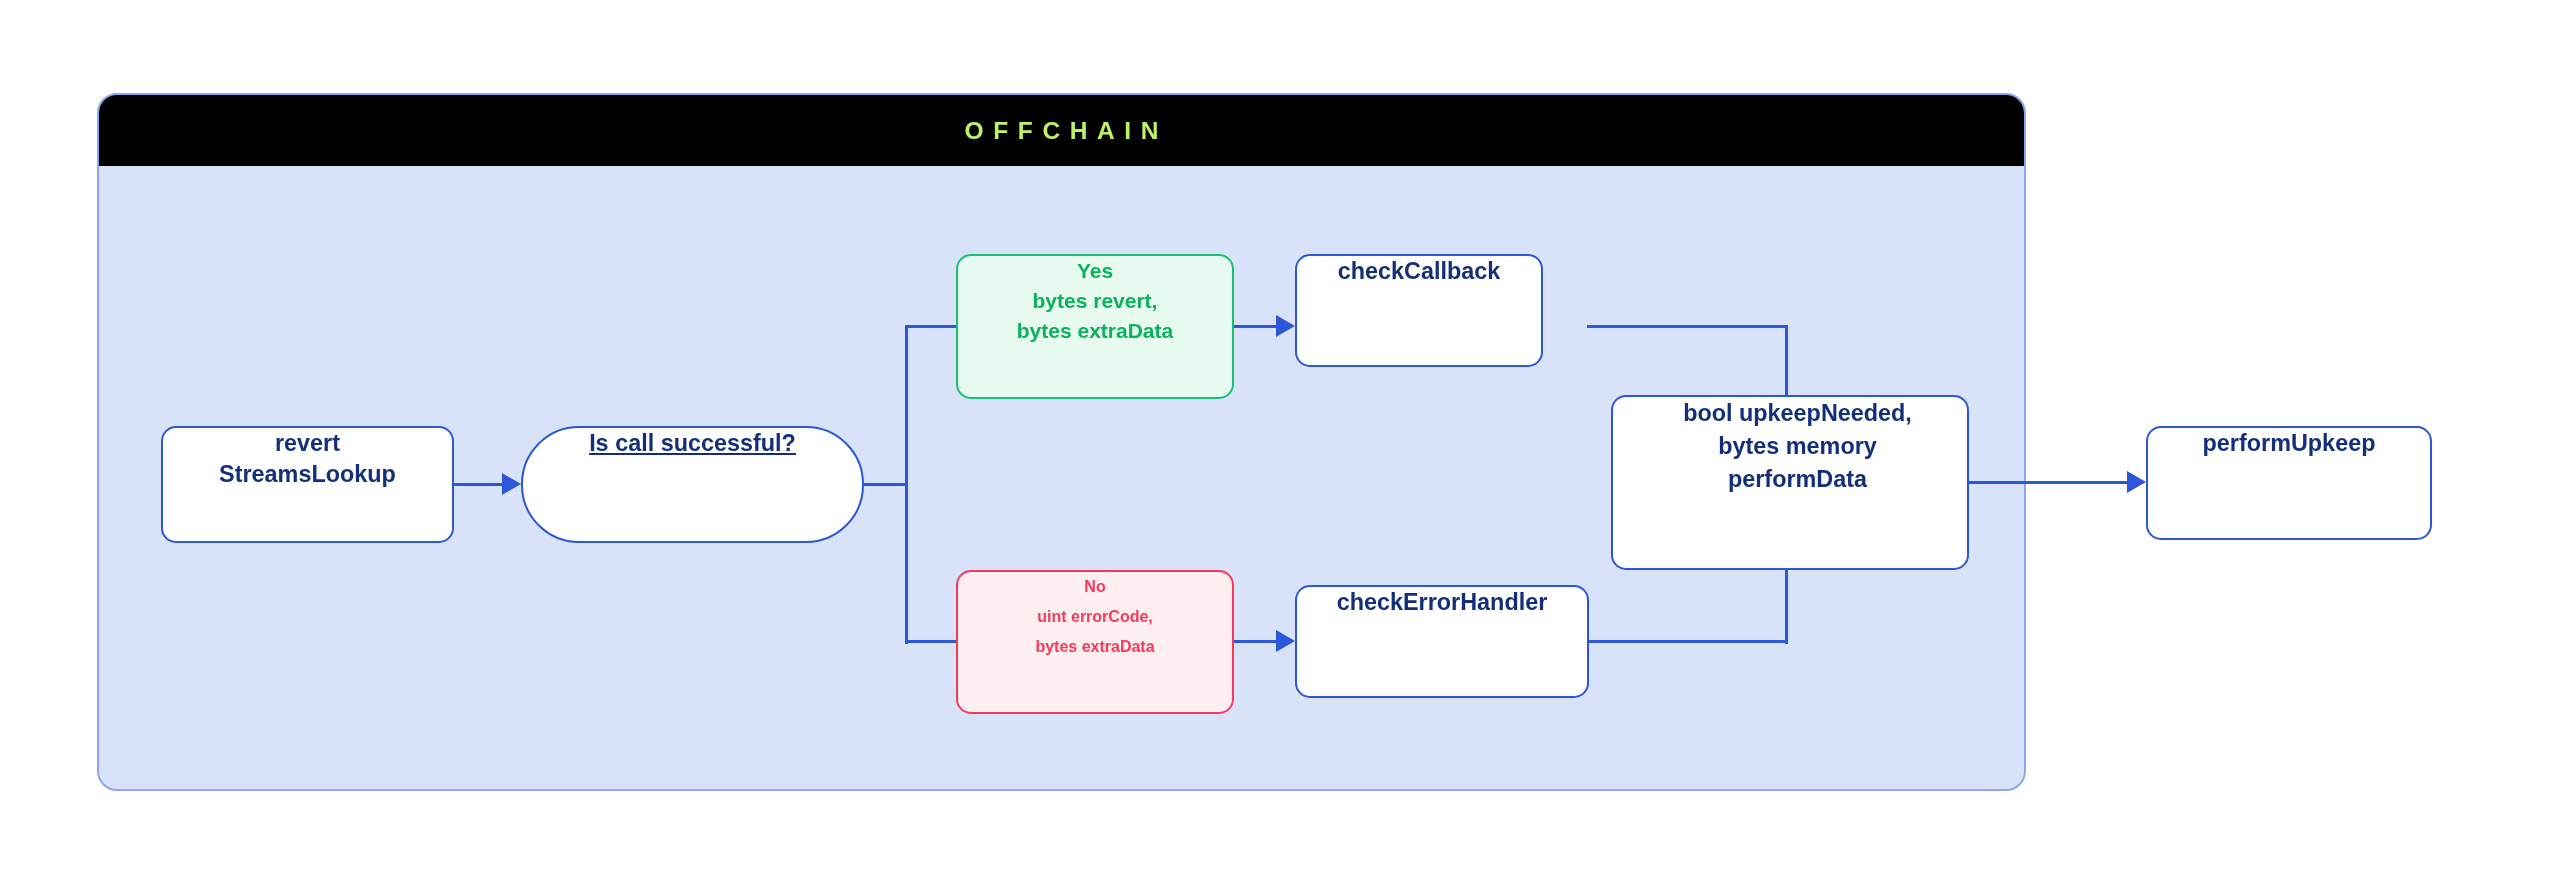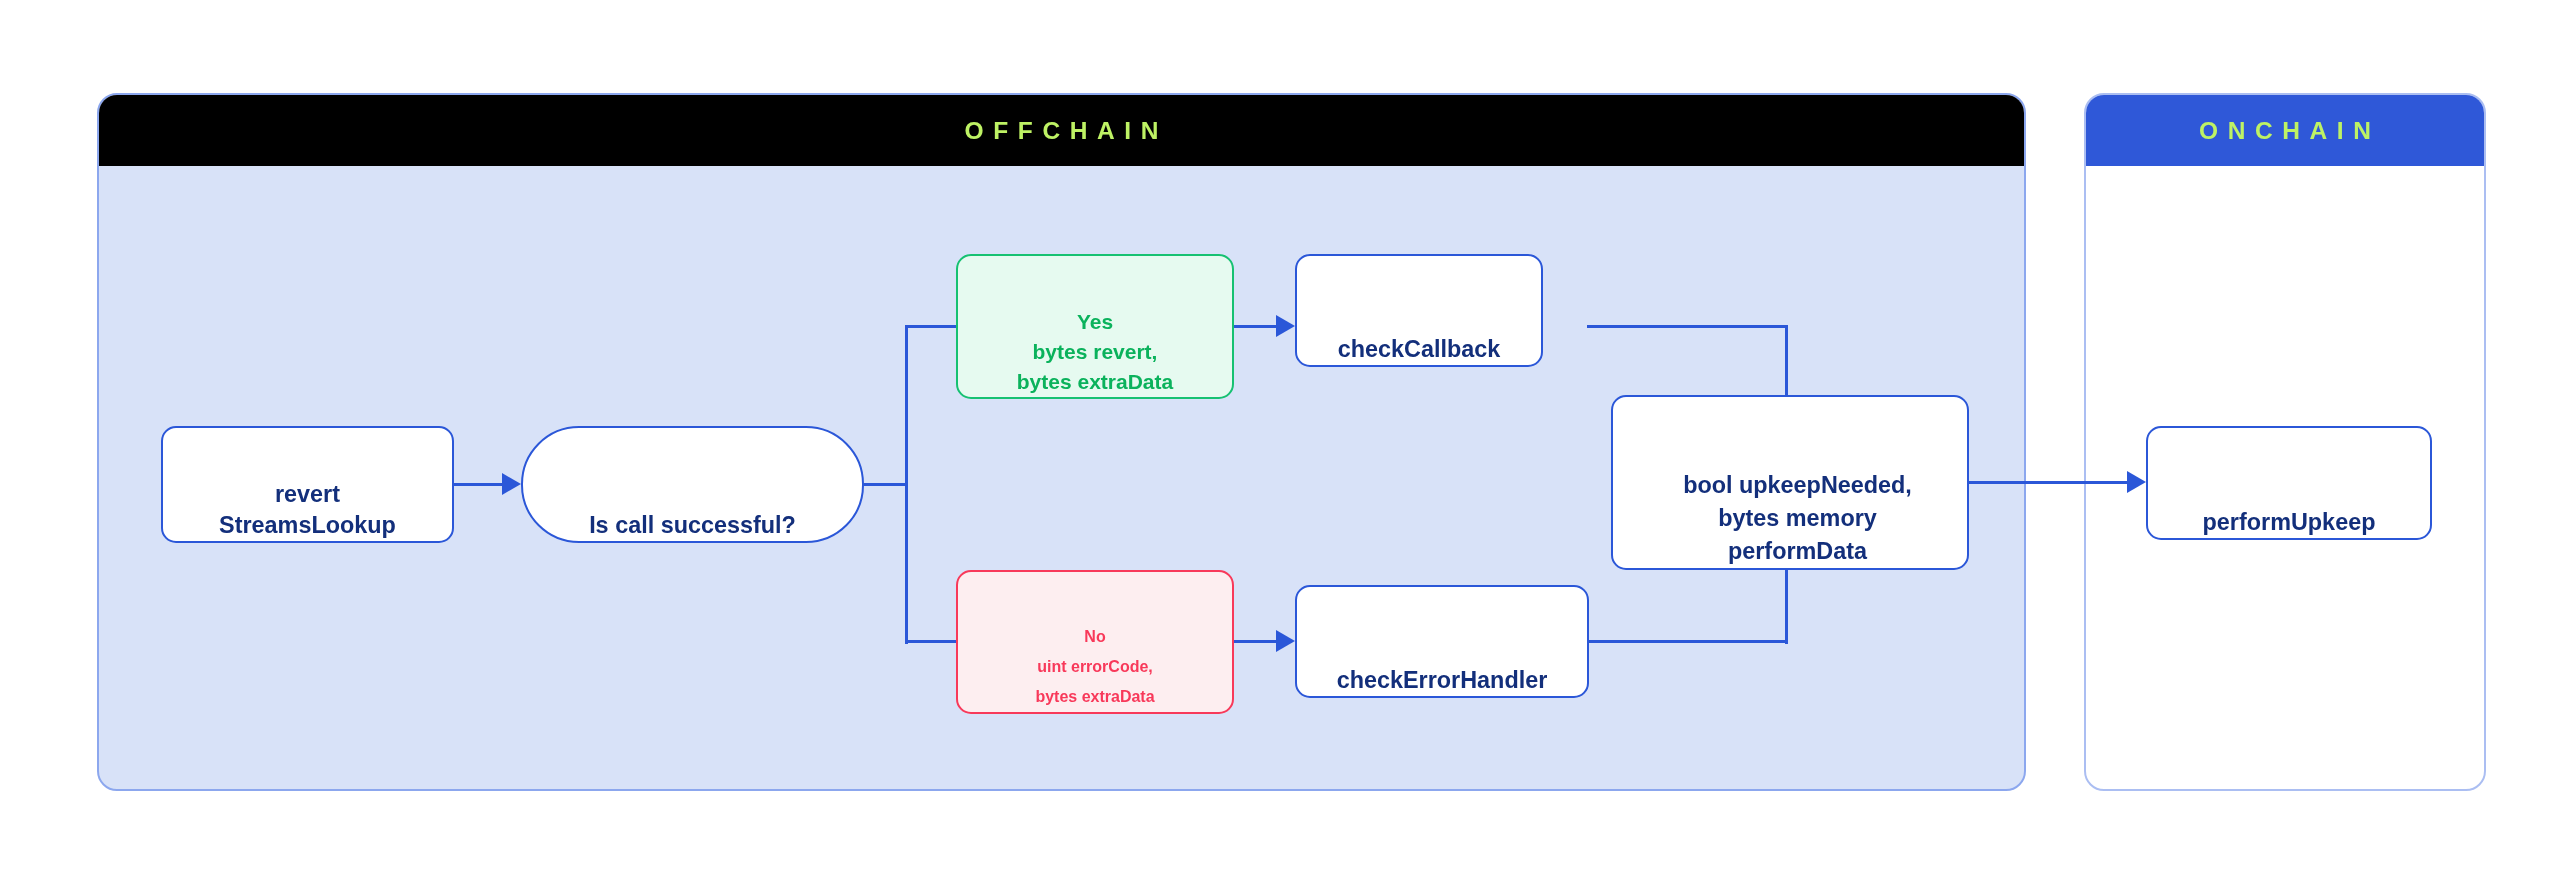--- a/index.html
+++ b/index.html
@@ -55,30 +55,30 @@
   
   .node {
     position: absolute;
     box-sizing: border-box;
     background: #ffffff;
     border: 2.7px solid #2B57D8;
     border-radius: 15px;
     display: flex;
     flex-direction: column;
     align-items: center;
-    justify-content: flex-end;
+    justify-content: flex-start;
     text-align: center;
     color: #132F7B;
     font-size: 23.4px;
     font-weight: 700;
     line-height: 31px;
     z-index: 3;
   }
   .node-revert   { left: 161px;  top: 426px;  width: 293px; height: 117px; }
-  .node-decision { left: 521px;  top: 426px;  width: 343px; height: 117px; border-radius: 58px; }
+  .node-decision { left: 521px;  top: 426px;  width: 343px; height: 117px; border-radius: 58px; text-decoration: underline; }
   .node-yes      { left: 956px; top: 254px;  width: 278px; height: 145px;
                    background: #E6FAF0; border-color: #16C172; color: #0BB25C;
                    font-size: 21px; line-height: 30px; }
   .node-callback { left: 1295px; top: 254px;  width: 248px; height: 113px; }
   .node-no       { left: 956px; top: 570px; width: 278px; height: 144px;
                    background: #FDEEF0; border-color: #F8395A; color: #F8395A;
                    font-size: 16px; line-height: 30px; }
   .node-errorhandler { left: 1295px; top: 585px; width: 294px; height: 113px; }
   .node-upkeep   { left: 1611px; top: 395px;  width: 358px; height: 175px; line-height: 33px; padding-left: 15px; }
   .node-perform  { left: 2146px; top: 426px;  width: 286px; height: 114px; }
@@ -104,25 +104,20 @@
 <body>
 
 <div id="canvas">
 
   <div class="panel panel-offchain">
     <div class="panel-header">
       <span>OFFCHAIN</span>
     </div>
   </div>
 
-  <div class="panel panel-onchain">
-    <div class="panel-header">
-      <span>ONCHAIN</span>
-    </div>
-  </div>
 
   <div class="line h" style="left:454px; top:483px; width:52px;"></div>
   <div class="arrowhead" style="left:502px; top:473px;"></div>
 
   <div class="line h" style="left:864px; top:483px; width:44px;"></div>
   <div class="line v" style="left:905px; top:325px; height:319px;"></div>
   <div class="line h" style="left:905px; top:325px; width:51px;"></div>
   <div class="line h" style="left:905px; top:640px; width:51px;"></div>
 
   <div class="line h" style="left:1234px; top:325px; width:45px;"></div>

